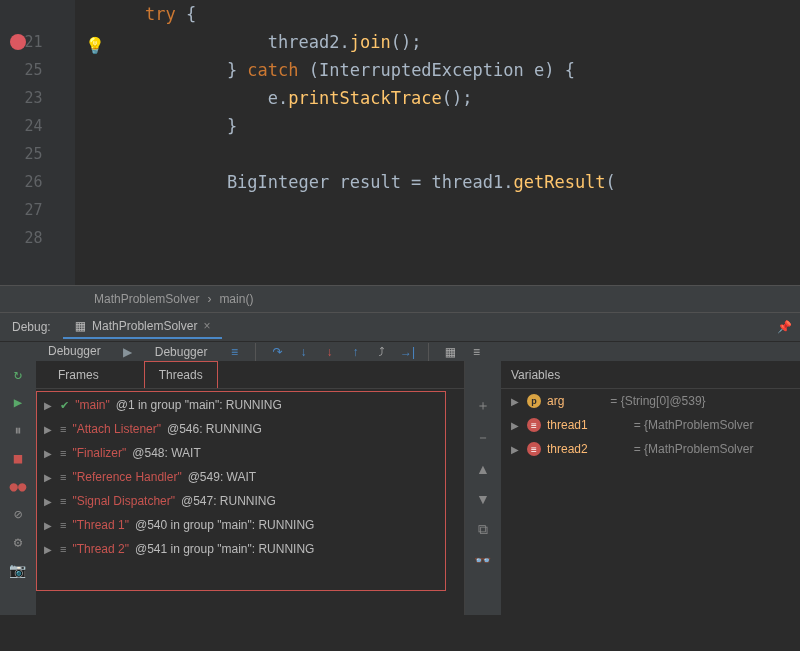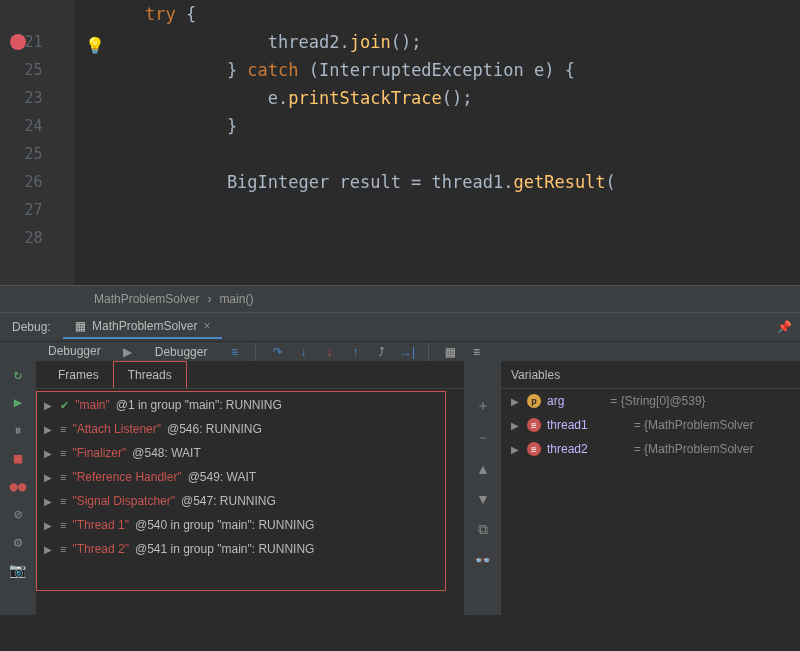--- a/index.html
+++ b/index.html
@@ -34,21 +34,21 @@
 .toolbar-row .ico { width: 18px; height: 18px; display: flex; align-items: center; justify-content: center; cursor: pointer; color: #aaa; }
 .toolbar-row .ico.blue { color: #4a88c7; }
 .toolbar-row .ico.red { color: #c75450; }
 .toolbar-row .play { color: #87939a; }
 
 .debug-body { height: 254px; display: flex; background: #2b2b2b; position: relative; }
 .left-gutter { width: 36px; background: #3c3f41; display: flex; flex-direction: column; align-items: center; padding-top: 4px; gap: 10px; }
 .left-gutter .gbtn { width: 18px; height: 18px; cursor: pointer; display: flex; align-items: center; justify-content: center; }
 
 .threads-panel { width: 428px; background: #2b2b2b; font-family: sans-serif; font-size: 12px; }
-.inner-tabs { height: 28px; display: flex; align-items: center; border-bottom: 1px solid #404040; padding-left: 8px; color: #bbb; }
+.inner-tabs { height: 28px; display: flex; align-items: center; border-bottom: 1px solid #404040; padding-left: 8px; color: #bbb; gap: 31px; }
 .inner-tabs .itab { padding: 6px 14px; cursor: pointer; }
 .inner-tabs .itab.active { border: 1px solid #c75450; border-bottom: none; }
 .thread-list { padding: 4px 0; }
 .thread-row { height: 24px; display: flex; align-items: center; padding-left: 8px; gap: 6px; color: #bbb; cursor: pointer; }
 .thread-row .arrow { color: #888; font-size: 10px; width: 10px; }
 .thread-row .tick { color: #59a869; font-size: 11px; }
 .thread-row .tico { color: #888; font-size: 11px; }
 .thread-row .tname { color: #c75450; }
 .thread-row .rest { color: #bbb; }
 
@@ -57,21 +57,21 @@
 .vars-panel { flex: 1; background: #2b2b2b; border-left: 1px solid #404040; font-family: sans-serif; font-size: 12px; display: flex; }
 .vars-gutter { width: 36px; background: #3c3f41; display: flex; flex-direction: column; align-items: center; padding-top: 36px; gap: 14px; }
 .vars-gutter .vg { color: #888; cursor: pointer; font-size: 14px; }
 .vars-content { flex: 1; }
 .vars-header { height: 28px; display: flex; align-items: center; padding-left: 10px; color: #bbb; border-bottom: 1px solid #404040; }
 .var-row { height: 24px; display: flex; align-items: center; padding-left: 10px; gap: 6px; color: #bbb; }
 .var-row .arrow { color: #888; font-size: 10px; width: 10px; }
 .var-row .badge { width: 14px; height: 14px; border-radius: 50%; display: inline-flex; align-items: center; justify-content: center; font-size: 9px; font-weight: bold; }
 .var-row .badge.p { background: #d9a343; color: #2b2b2b; }
 .var-row .badge.f { background: #c75450; color: #fff; font-size: 10px; }
-.var-row .vname { color: #c4b5fd; }
+.var-row .vname { color: #fdba74; }
 .var-row .vval { color: #888; margin-left: 40px; }
 </style>
 </head>
 <body>
 
 <div class="editor">
   <div class="gutter">
     <div class="line">&nbsp;</div>
     <div class="line">
       <span class="breakpoint-dot"></span>

